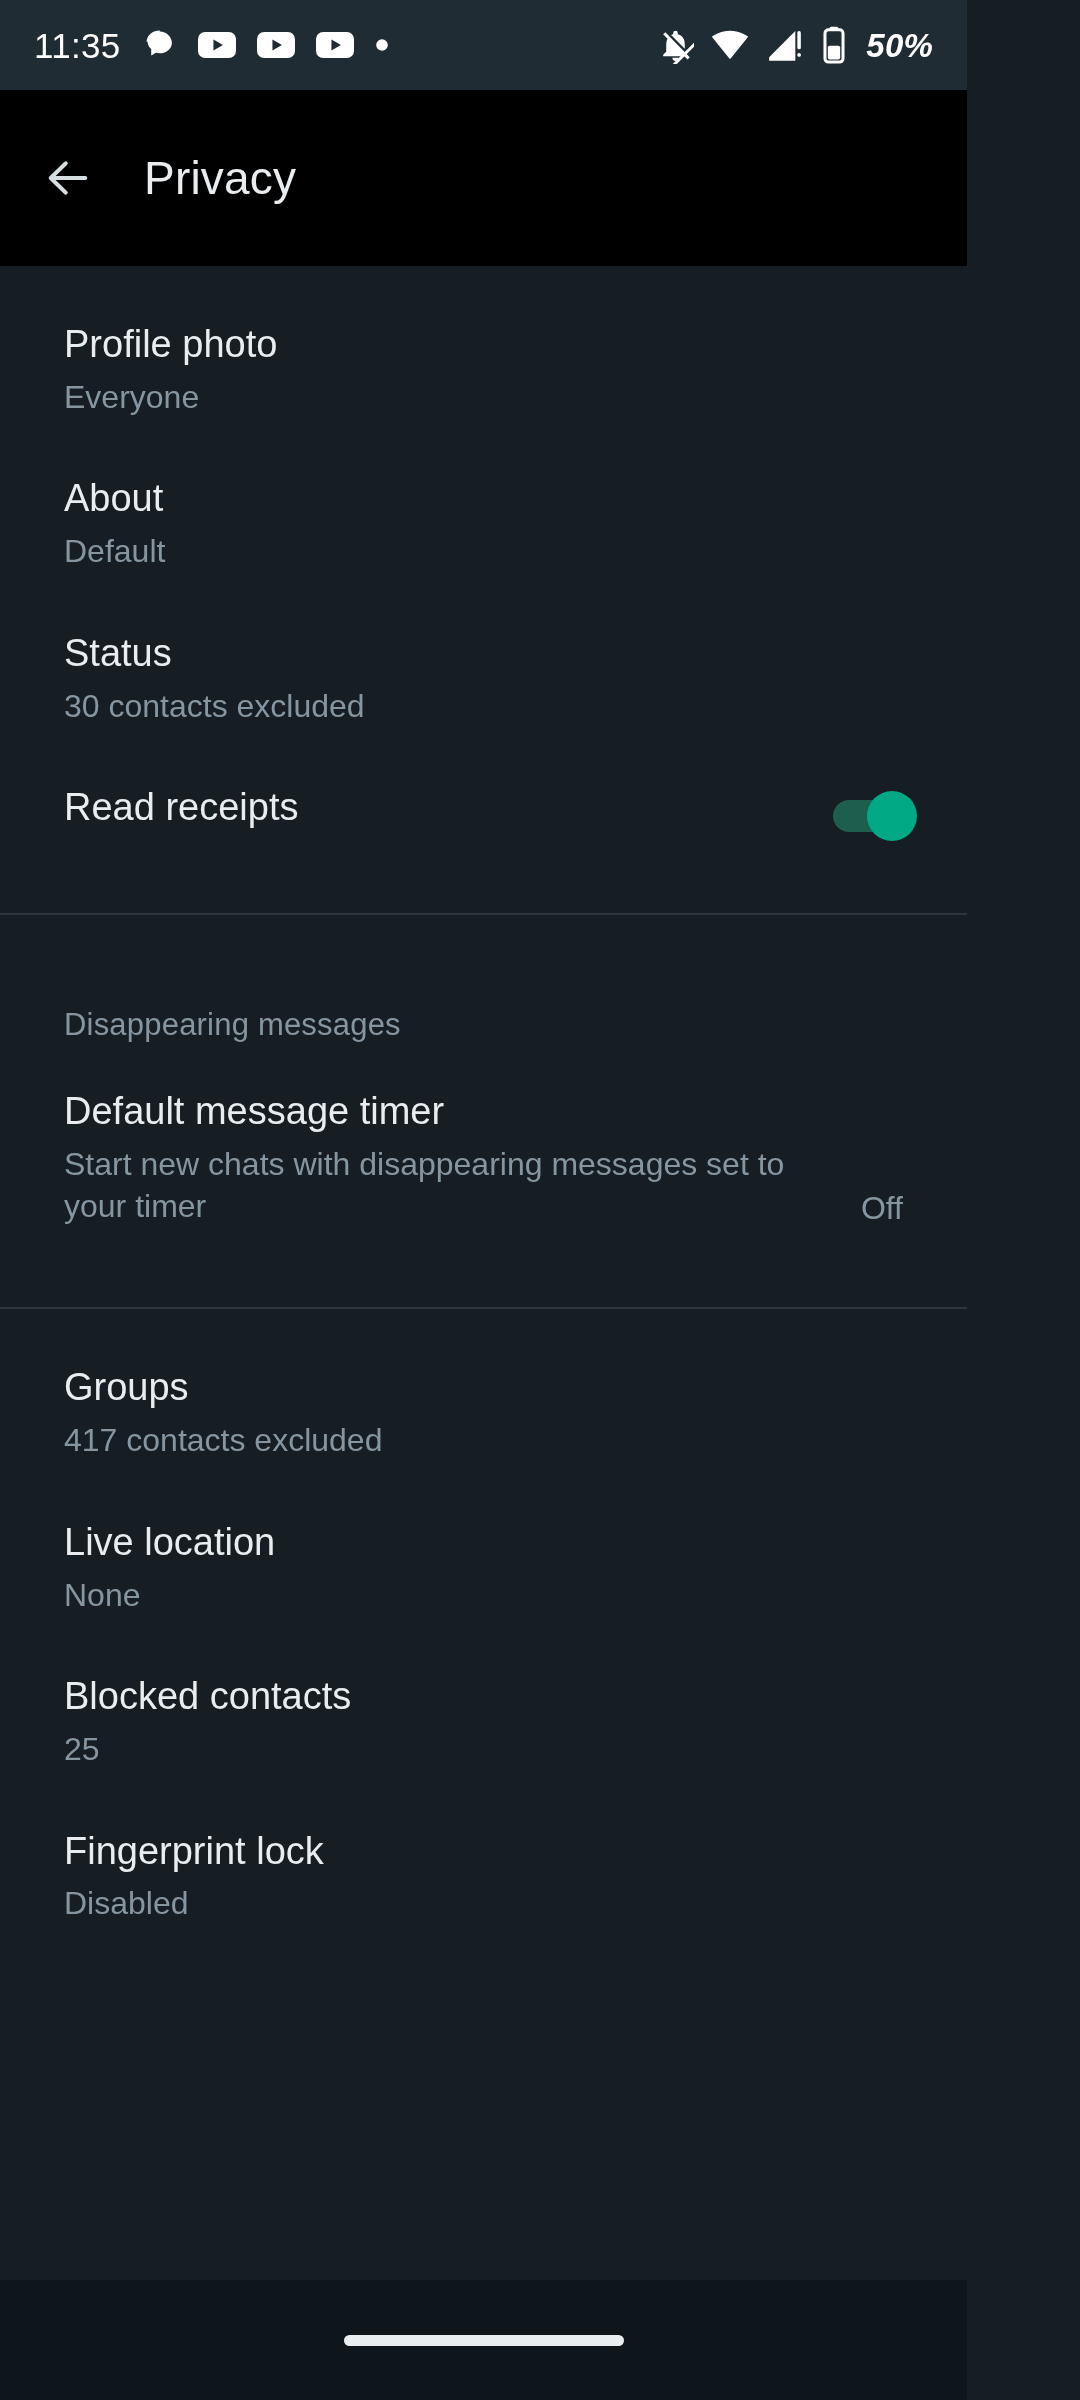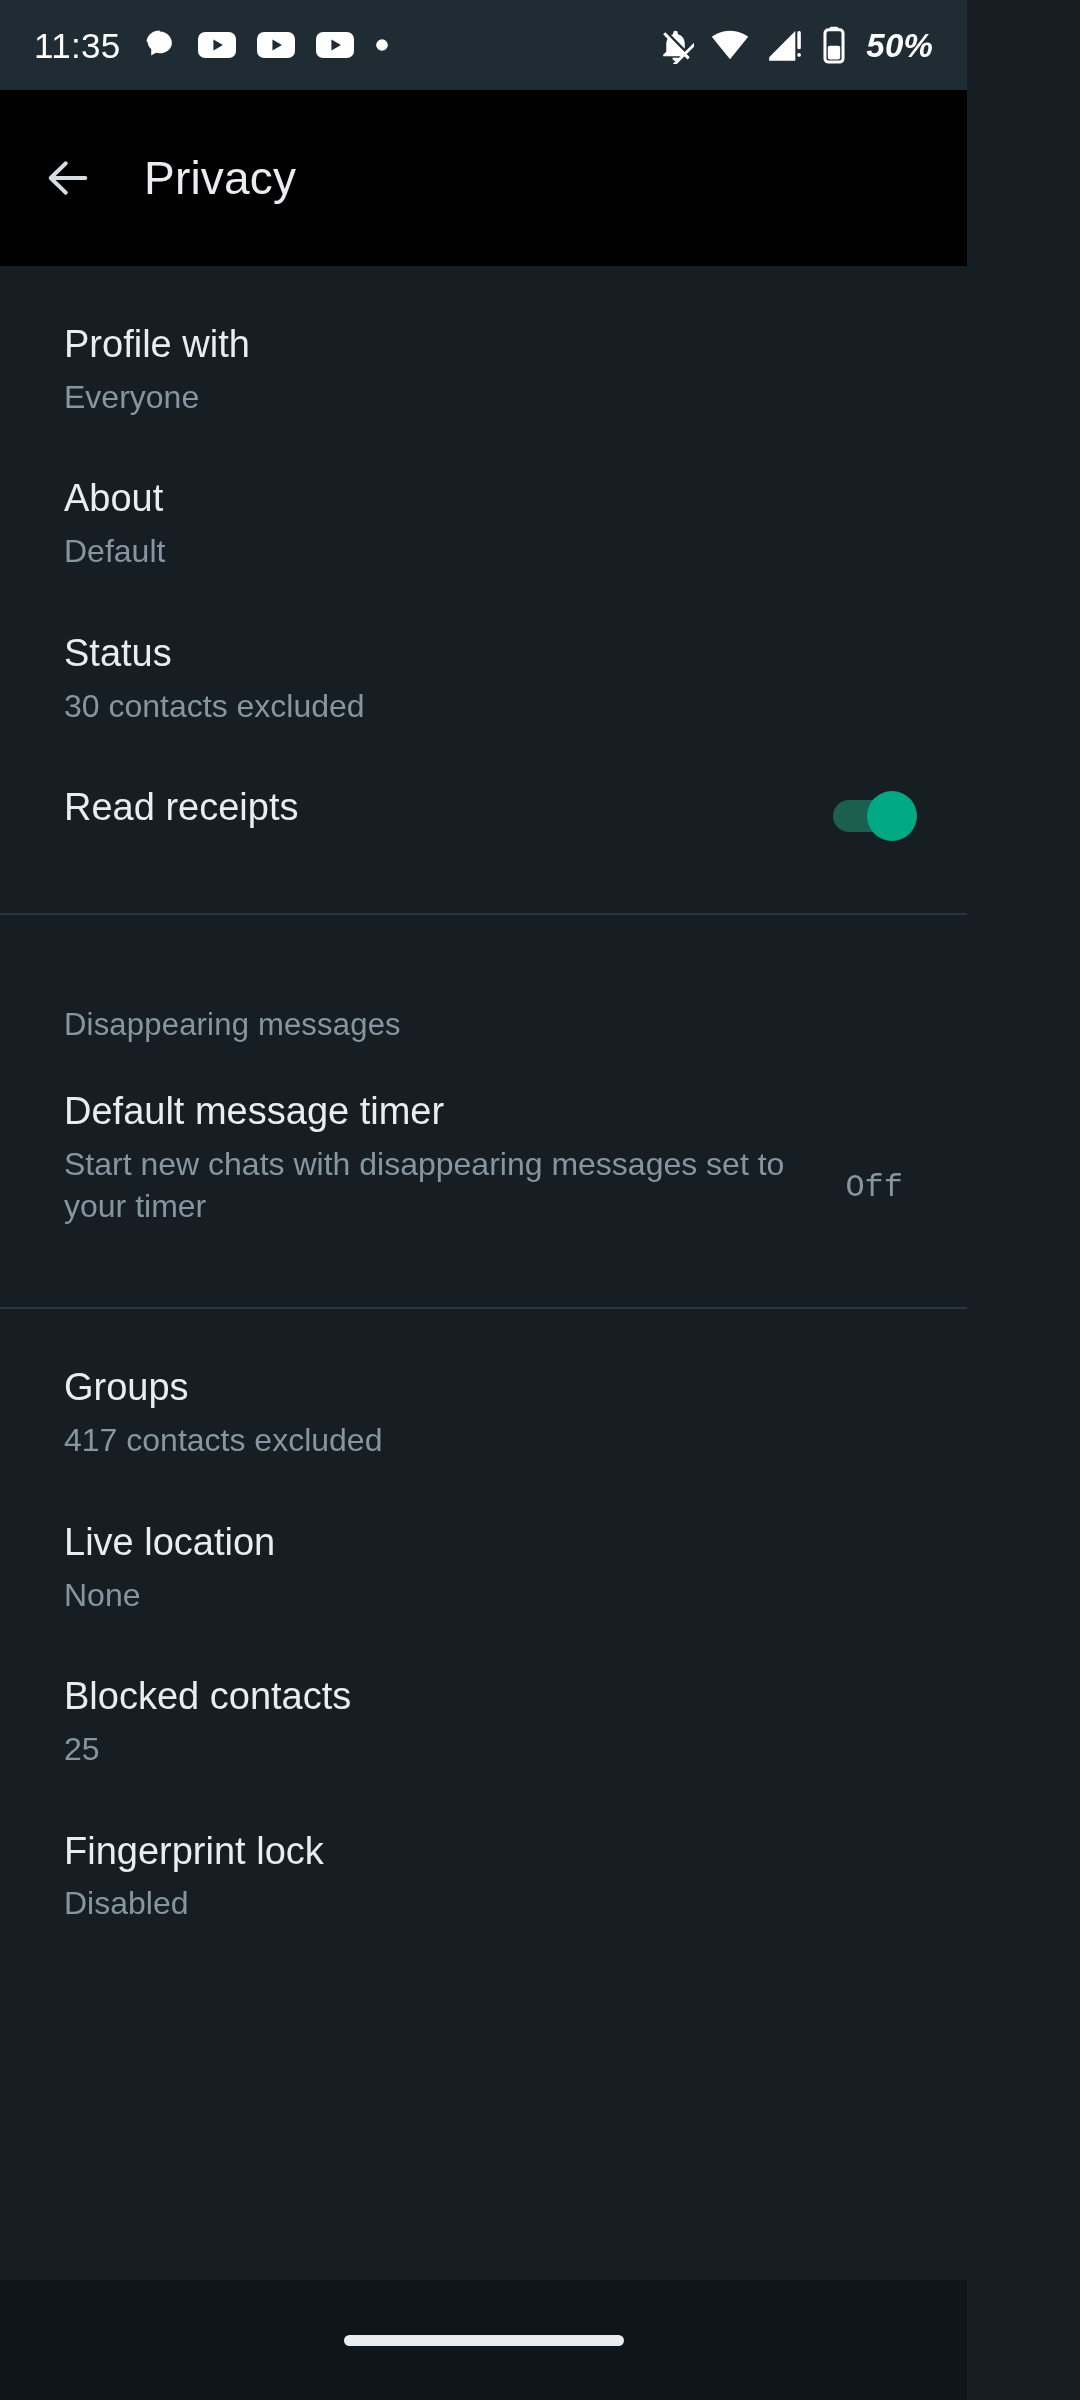--- a/index.html
+++ b/index.html
@@ -38,21 +38,21 @@
   .section { padding:0; }
   .divider { height:2px; background:#2a353c; width:100%; }
 
   .row {
     display:flex; align-items:flex-start; justify-content:space-between;
     padding:0 64px 0 64px; position:relative;
   }
   .row-text { flex:1 1 auto; min-width:0; }
   .row-title { font-size:38px; font-weight:400; color:#e9edef; line-height:1.18; }
   .row-sub   { font-size:32px; font-weight:400; color:#8696a0; line-height:1.30; margin-top:10px; }
-  .row-value { font-size:32px; color:#8696a0; flex:0 0 auto; margin-left:24px; white-space:nowrap;font-family:Liberation Mono, monospace; }
+  .row-value { font-size:32px; color:#8696a0; flex:0 0 auto; margin-left:24px; white-space:nowrap; }
 
   .sec-label {
     font-size:31px; color:#8696a0; padding:0 64px; letter-spacing:.2px;
   }
 
   
   .toggle { flex:0 0 auto; width:84px; height:50px; position:relative; margin-left:28px; }
   .toggle .track {
     position:absolute; left:0; top:9px; width:74px; height:32px; border-radius:16px;
     background:#1d5f4f;
@@ -141,21 +141,21 @@
     </div>
     <div class="header-title">Privacy</div>
   </div>
 
   <div class="content">
 
     <div class="section">
 
       <div class="row" style="padding-top:56px;">
         <div class="row-text">
-          <div class="row-title">Profile with</div>
+          <div class="row-title">Profile photo</div>
           <div class="row-sub">Everyone</div>
         </div>
       </div>
 
       <div class="row" style="padding-top:58px;">
         <div class="row-text">
           <div class="row-title">About</div>
           <div class="row-sub">Default</div>
         </div>
       </div>
@@ -176,21 +176,21 @@
           <div class="thumb"></div>
         </div>
       </div>
     </div>
 
     <div class="divider"></div>
 
     <div class="section">
       <div class="sec-label" style="padding-top:92px;">Disappearing messages</div>
 
-      <div class="row" style="padding-top:46px;padding-bottom:80px;align-items:center;">
+      <div class="row" style="padding-top:46px;padding-bottom:80px;align-items:flex-end;">
         <div class="row-text" style="padding-right:26px;">
           <div class="row-title">Default message timer</div>
           <div class="row-sub" style="max-width:855px;">Start new chats with disappearing messages set to your timer</div>
         </div>
         <div class="row-value" style="margin-top:58px;">Off</div>
       </div>
     </div>
 
     <div class="divider"></div>
 

